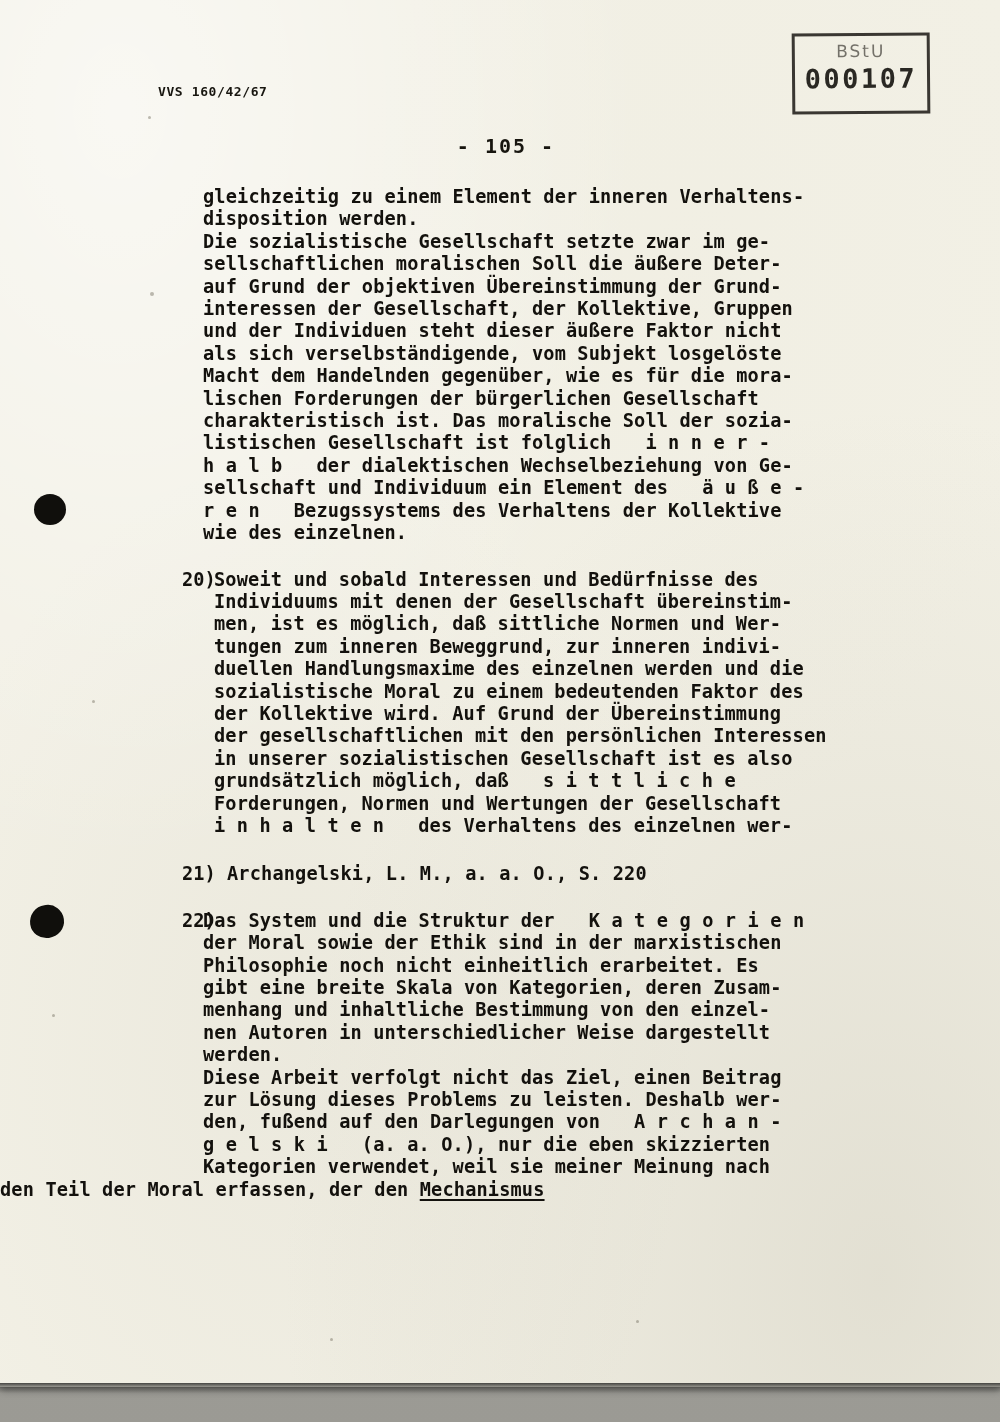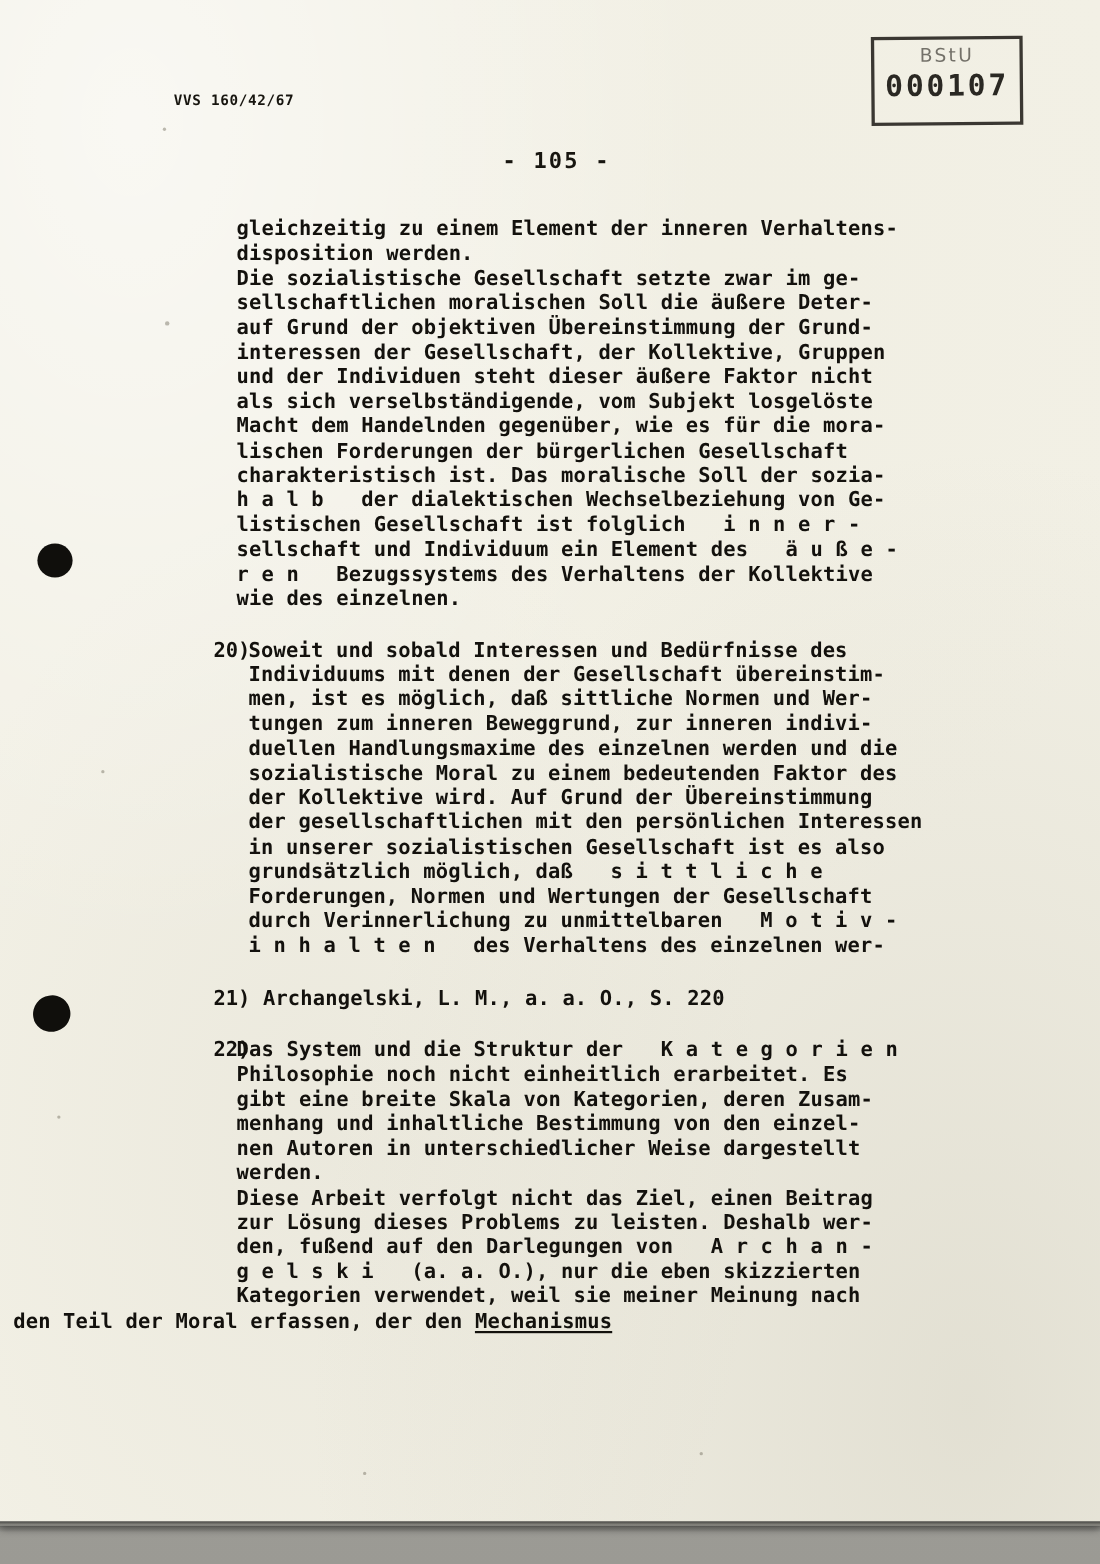--- a/index.html
+++ b/index.html
@@ -140,21 +140,21 @@
 
   
   #body-block {
     position: absolute;
     left: 0;
     top: 186px;
     width: 1000px;
   }
   .para {
     position: relative;
-    margin: 12px;
+    margin: 0;
     padding: 0;
   }
   .para-lines {
     margin: 0;
     padding: 0;
     list-style: none;
   }
   .tline {
     font-size: 18.6px;
     line-height: 22.4px;
@@ -242,58 +242,58 @@
             <div class="tline">disposition werden.</div>
             <div class="tline">Die sozialistische Gesellschaft setzte zwar im ge-</div>
             <div class="tline">sellschaftlichen moralischen Soll die äußere Deter-</div>
             <div class="tline">auf Grund der objektiven Übereinstimmung der Grund-</div>
             <div class="tline">interessen der Gesellschaft, der Kollektive, Gruppen</div>
             <div class="tline">und der Individuen steht dieser äußere Faktor nicht</div>
             <div class="tline">als sich verselbständigende, vom Subjekt losgelöste</div>
             <div class="tline">Macht dem Handelnden gegenüber, wie es für die mora-</div>
             <div class="tline">lischen Forderungen der bürgerlichen Gesellschaft</div>
             <div class="tline">charakteristisch ist. Das moralische Soll der sozia-</div>
+            <div class="tline">listischen Gesellschaft ist folglich   i n n e r -</div>
             <div class="tline">h a l b   der dialektischen Wechselbeziehung von Ge-</div>
-            <div class="tline">listischen Gesellschaft ist folglich   i n n e r -</div>
             <div class="tline">sellschaft und Individuum ein Element des   ä u ß e -</div>
             <div class="tline">r e n   Bezugssystems des Verhaltens der Kollektive</div>
             <div class="tline">wie des einzelnen.</div>
           </div>
       </div>
 
       <div class="para note-item" id="para-note-20">
         <span class="note-number">20)</span>
         <div class="para-lines">
             <div class="tline">Soweit und sobald Interessen und Bedürfnisse des</div>
             <div class="tline">Individuums mit denen der Gesellschaft übereinstim-</div>
             <div class="tline">men, ist es möglich, daß sittliche Normen und Wer-</div>
             <div class="tline">tungen zum inneren Beweggrund, zur inneren indivi-</div>
             <div class="tline">duellen Handlungsmaxime des einzelnen werden und die</div>
             <div class="tline">sozialistische Moral zu einem bedeutenden Faktor des</div>
             <div class="tline">der Kollektive wird. Auf Grund der Übereinstimmung</div>
             <div class="tline">der gesellschaftlichen mit den persönlichen Interessen</div>
             <div class="tline">in unserer sozialistischen Gesellschaft ist es also</div>
             <div class="tline">grundsätzlich möglich, daß   s i t t l i c h e</div>
             <div class="tline">Forderungen, Normen und Wertungen der Gesellschaft</div>
-            <div class="tline">durch Verinnerlichung zu unmittelbaren   M o t i v -</div>
             <div class="tline">i n h a l t e n   des Verhaltens des einzelnen wer-</div>
           </div>
       </div>
 
       <div class="para note-item" id="para-note-21">
         <span class="note-number">21)</span>
         <div class="para-lines">
             <div class="tline">Archangelski, L. M., a. a. O., S. 220</div>
           </div>
       </div>
 
       <div class="para note-item" id="para-note-22">
         <span class="note-number">22)</span>
         <div class="para-lines">
             <div class="tline">Das System und die Struktur der   K a t e g o r i e n</div>
+            <div class="tline">der Moral sowie der Ethik sind in der marxistischen</div>
             <div class="tline">Philosophie noch nicht einheitlich erarbeitet. Es</div>
             <div class="tline">gibt eine breite Skala von Kategorien, deren Zusam-</div>
             <div class="tline">menhang und inhaltliche Bestimmung von den einzel-</div>
             <div class="tline">nen Autoren in unterschiedlicher Weise dargestellt</div>
             <div class="tline">werden.</div>
             <div class="tline">Diese Arbeit verfolgt nicht das Ziel, einen Beitrag</div>
             <div class="tline">zur Lösung dieses Problems zu leisten. Deshalb wer-</div>
             <div class="tline">den, fußend auf den Darlegungen von   A r c h a n -</div>
             <div class="tline">g e l s k i   (a. a. O.), nur die eben skizzierten</div>
             <div class="tline">Kategorien verwendet, weil sie meiner Meinung nach</div>

